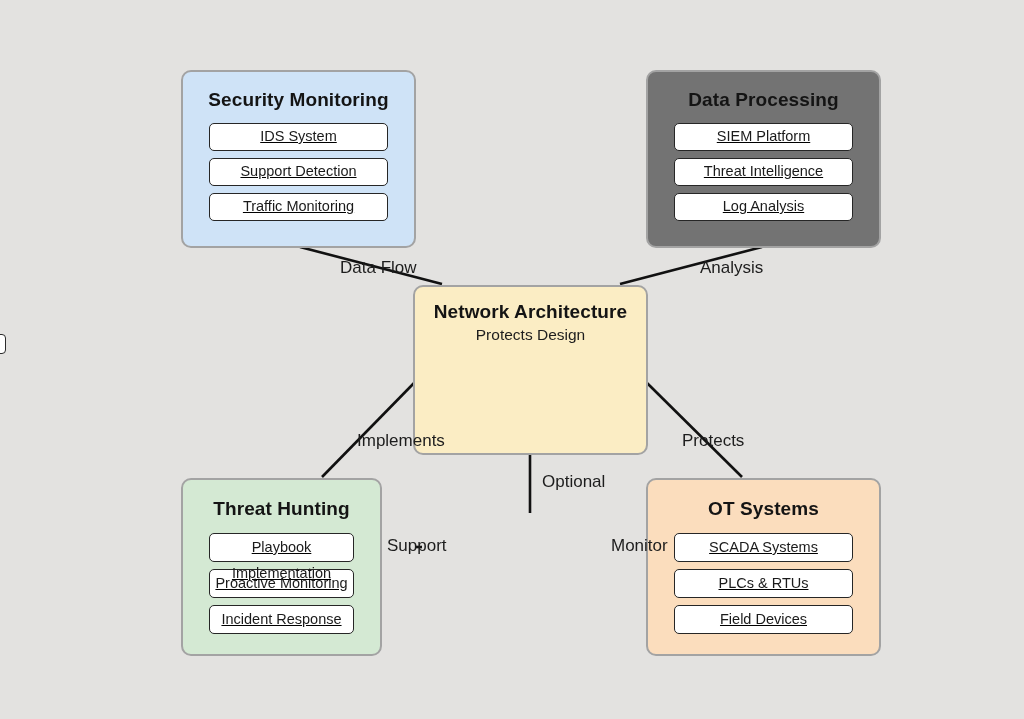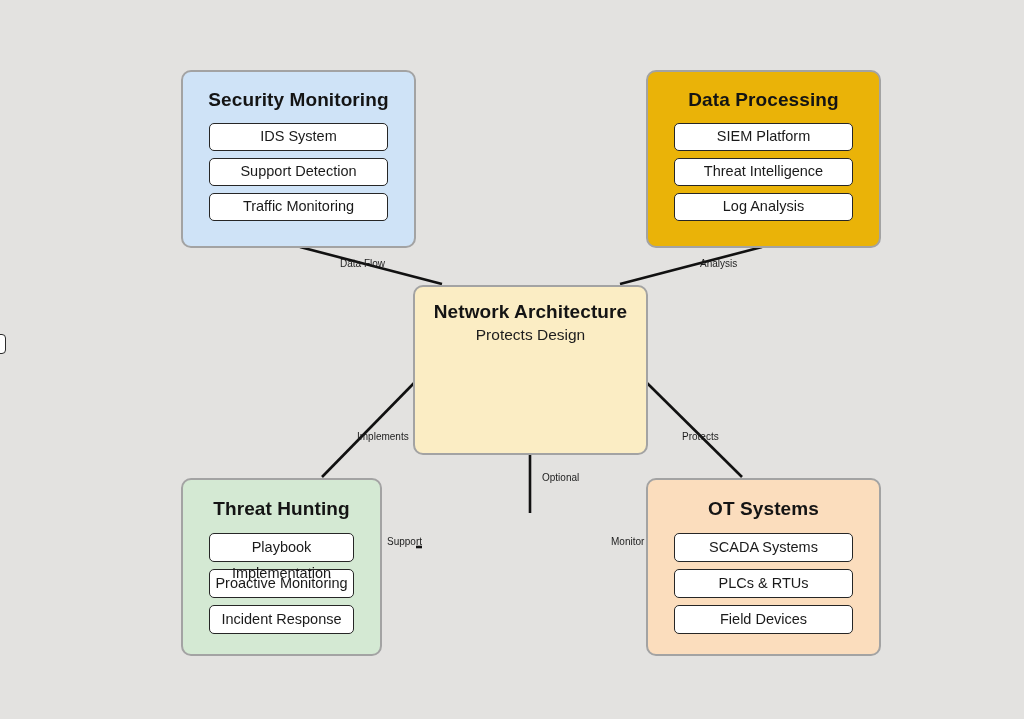--- a/index.html
+++ b/index.html
@@ -45,20 +45,21 @@
   }
   .group-subtitle {
     text-align: center;
     font-size: 15.5px;
     font-weight: normal;
     color: #1d1d1d;
     margin-top: 3px;
   }
   .item-list {
     margin-top: 10px;
+    text-decoration: underline;
   }
   .item-chip {
     box-sizing: border-box;
     background: #ffffff;
     border: 1.6px solid #262626;
     border-radius: 5px;
     height: 28px;
     line-height: 25px;
     text-align: center;
     font-size: 14.5px;
@@ -70,21 +71,21 @@
   
   #box-security-monitoring {
     left: 181px; top: 70px; width: 235px; height: 178px;
     background: #cfe3f7;
   }
   #box-security-monitoring .group-title { margin-top: 17px; }
   #box-security-monitoring .item-list { margin: 12px 26px 0 26px; }
 
   #box-data-processing {
     left: 646px; top: 70px; width: 235px; height: 178px;
-    background: #eab308;
+    background: #737373;
   }
   #box-data-processing .group-title { margin-top: 17px; }
   #box-data-processing .item-list { margin: 12px 26px 0 26px; }
 
   #box-network-architecture {
     left: 413px; top: 285px; width: 235px; height: 170px;
     background: #fbedc4;
   }
   #box-network-architecture .group-title { margin-top: 14px; }
   #box-network-architecture .item-list { margin: 11px 28px 0 28px; }
@@ -125,21 +126,21 @@
   #box-system-integration .integration-subtitle {
     text-align: center;
     font-size: 14.5px;
     color: #1d1d1d;
     margin-top: 14px;
   }
 
   
   .edge-label {
     position: absolute;
-    font-size: 10px;
+    font-size: 17px;
     color: #1d1d1d;
     white-space: nowrap;
   }
   #edge-label-data-flow  { left: 340px; top: 258px; }
   #edge-label-analysis   { left: 700px; top: 258px; }
   #edge-label-implements { left: 357px; top: 431px; }
   #edge-label-protects   { left: 682px; top: 431px; }
   #edge-label-optional   { left: 542px; top: 472px; }
   #edge-label-support    { left: 387px; top: 536px; }
   #edge-label-monitor    { left: 611px; top: 536px; }

